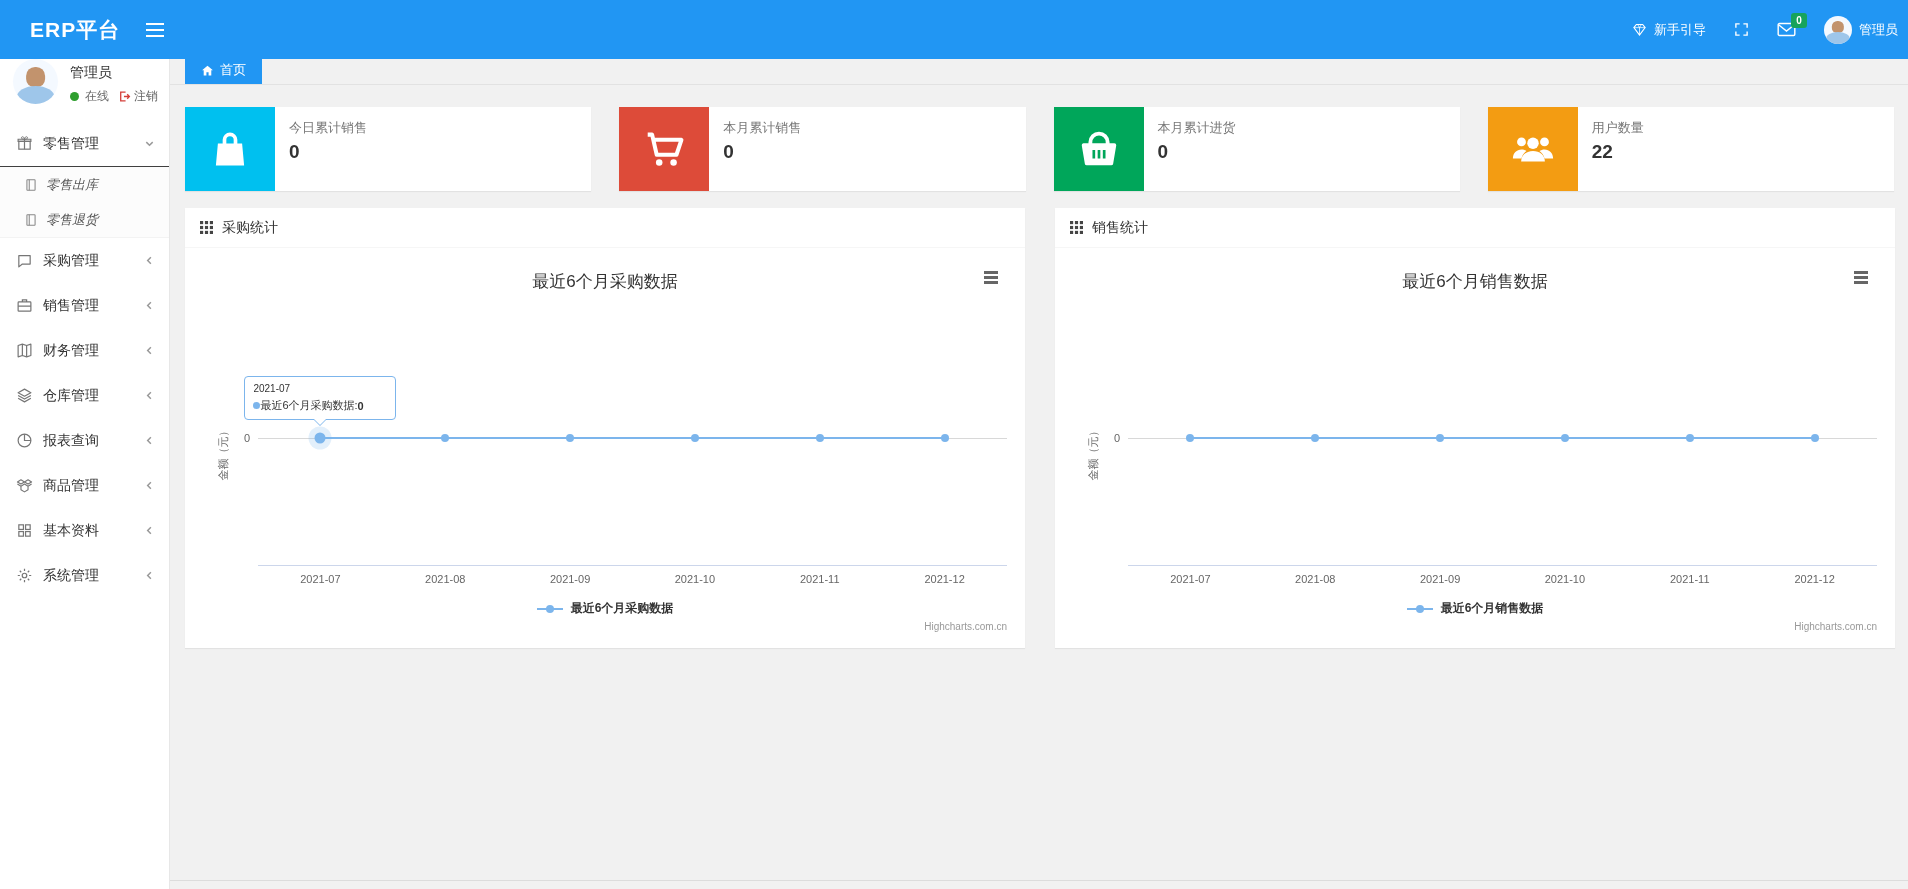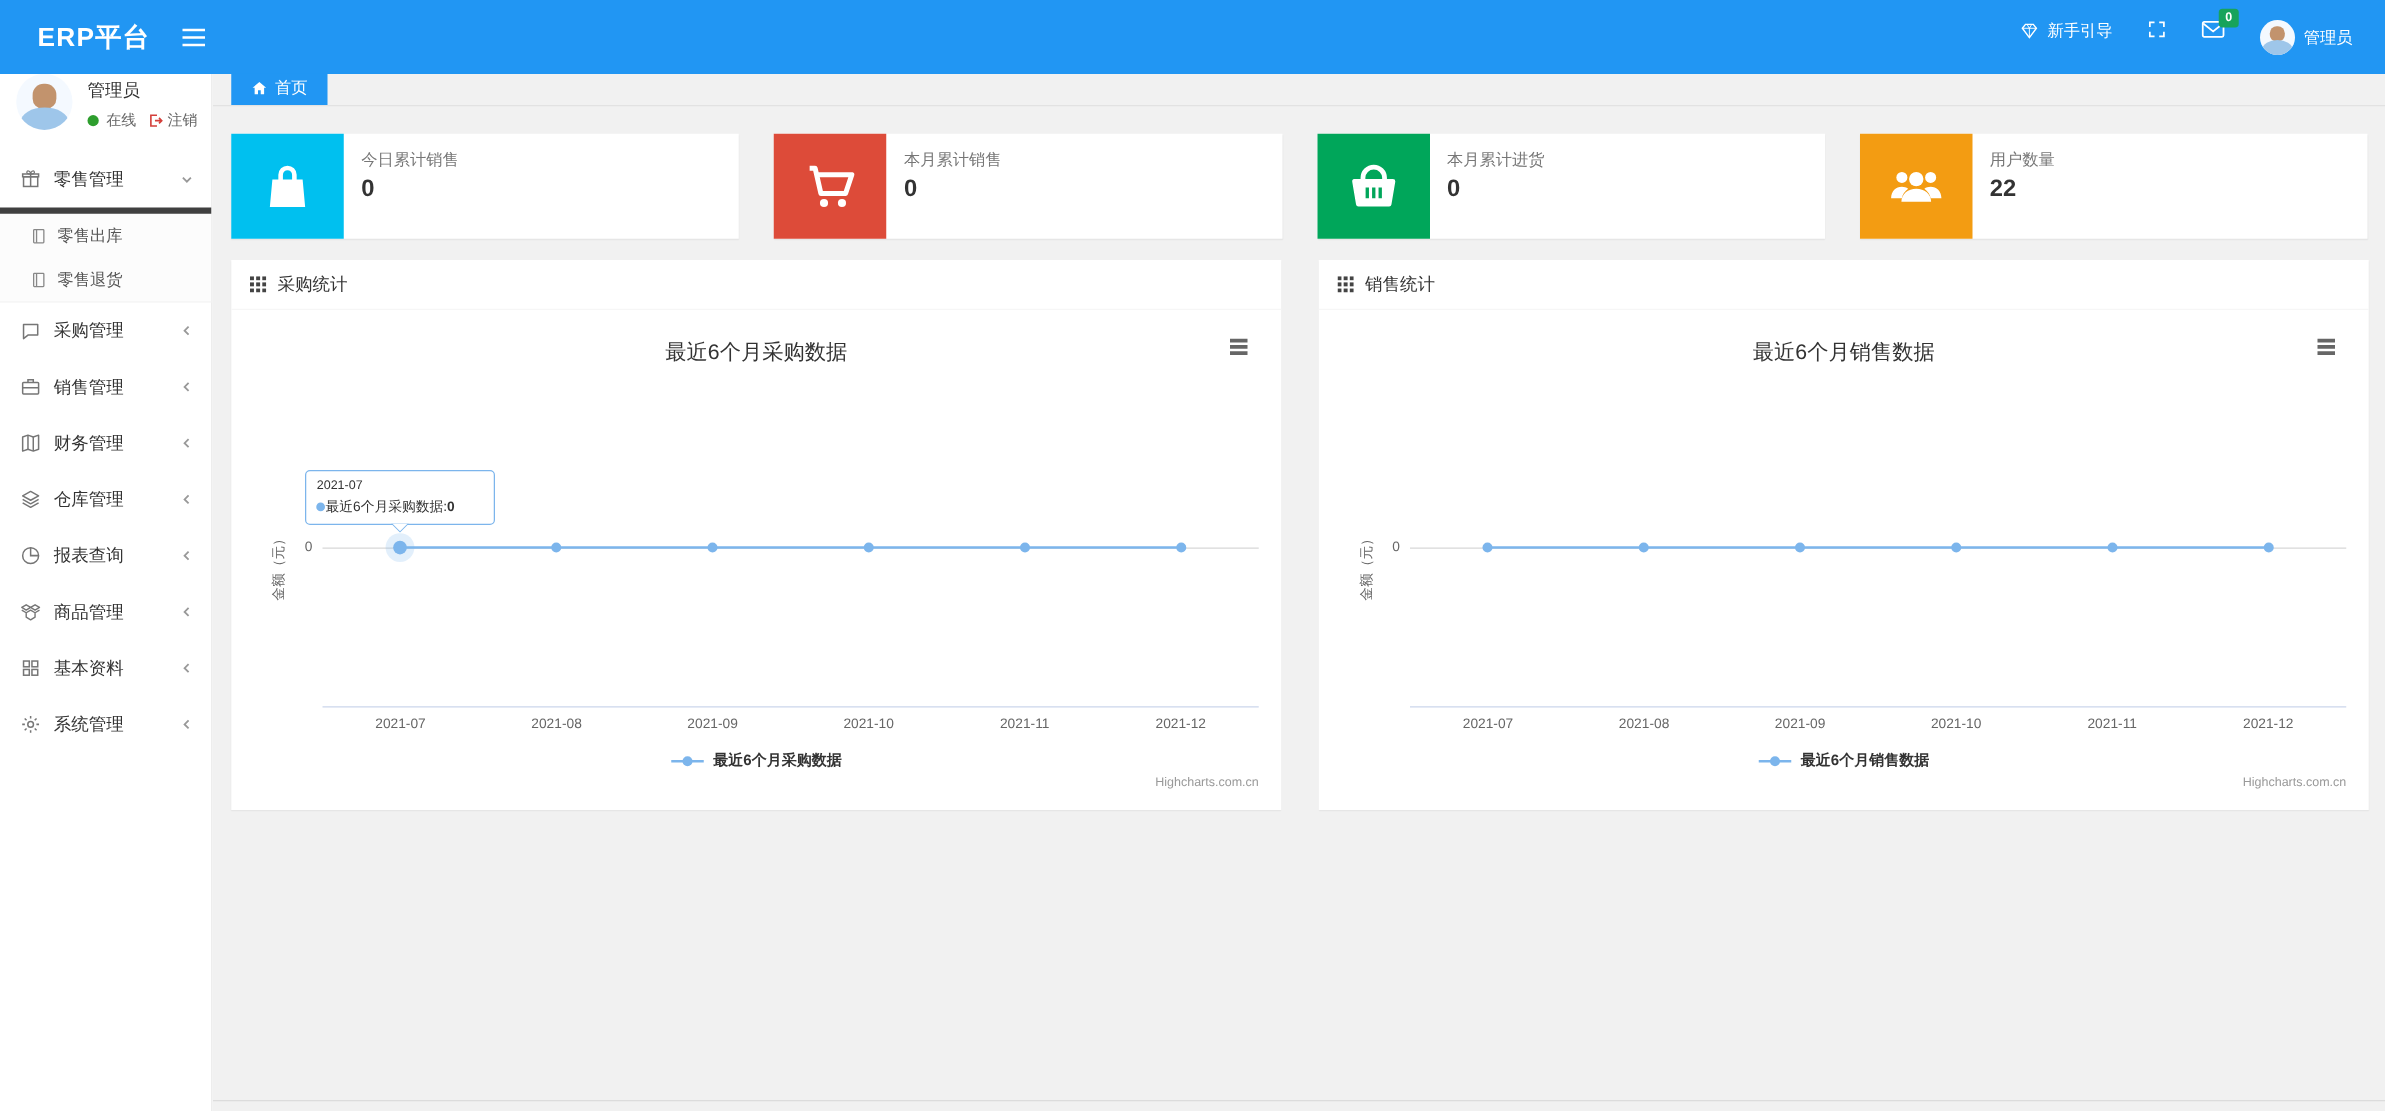--- a/index.html
+++ b/index.html
@@ -5,21 +5,21 @@
   * { margin:0; padding:0; box-sizing:border-box; }
   html,body { width:1908px; height:889px; overflow:hidden;
     font-family:"Liberation Sans","DejaVu Sans",sans-serif; background:#f1f1f1; }
 
   
   .topbar { position:fixed; top:0; left:0; width:1908px; height:59px;
     background:#2196f3; display:flex; align-items:center; color:#fff; z-index:50; }
   .brand { font-size:21px; font-weight:bold; letter-spacing:1px; padding:0 20px 0 30px; }
   .tb-burger { display:flex; flex-direction:column; gap:4px; cursor:pointer; padding:6px; }
   .tb-burger i { display:block; width:18px; height:2px; background:#fff; }
-  .tb-right { margin-left:auto; display:flex; align-items:flex-start; gap:28px; padding-right:26px; font-size:13px; }
+  .tb-right { margin-left:auto; display:flex; align-items:center; gap:28px; padding-right:10px; font-size:13px; }
   .tb-item { display:flex; align-items:center; gap:7px; cursor:pointer; }
   .mail-wrap { position:relative; cursor:pointer; }
   .mail-badge { position:absolute; top:-9px; right:-11px; min-width:16px; height:15px;
     background:#17a35b; color:#fff; font-size:10px; font-weight:bold; border-radius:3px;
     display:flex; align-items:center; justify-content:center; padding:0 3px; }
   .avatar { border-radius:50%; background:#f4f9ff; position:relative; overflow:hidden; flex:none; }
   .avatar .head { position:absolute; left:50%; top:18%; width:44%; height:44%;
     transform:translateX(-50%); background:#c2936d; border-radius:45% 45% 40% 40%; }
   .avatar .body { position:absolute; left:50%; bottom:-12%; width:86%; height:52%;
     transform:translateX(-50%); background:#9ec6ea; border-radius:50% 50% 0 0; }
@@ -33,21 +33,21 @@
   .su-name { font-size:14px; color:#333; margin:5px 0 6px; }
   .su-row { display:flex; align-items:center; gap:4px; font-size:12px; color:#666; }
   .dot { width:9px; height:9px; border-radius:50%; background:#2e9e2e; margin-right:2px; }
   .logout { display:flex; align-items:center; gap:3px; cursor:pointer; color:#666; margin-left:5px; }
   .menu { margin-top:4px; }
   .menu-item { height:45px; display:flex; align-items:center; padding:0 14px 0 16px;
     cursor:pointer; color:#333; font-size:14px; }
   .mi-icon { width:17px; height:17px; margin-right:10px; color:#767676; flex:none; display:flex; }
   .mi-label { flex:1; }
   .mi-arrow { color:#999; display:flex; }
-  .submenu { background:#fcfcfc; border-top:5px solid #404040; border-bottom:1px solid #f3f3f3; }
+  .submenu { background:#fcfcfc; border-top:1px solid #404040; border-bottom:1px solid #f3f3f3;font-style:italic; }
   .submenu-item { height:35px; display:flex; align-items:center; padding-left:24px;
     font-size:13px; color:#555; cursor:pointer; }
   .submenu-item .mi-icon { width:14px; height:14px; margin-right:8px; color:#888; }
 
   
   .content { position:absolute; left:170px; top:45px; right:0; bottom:0; background:#f1f1f1; }
   .tabstrip { height:40px; border-bottom:1px solid #e2e2e2; display:flex; align-items:flex-end; padding-left:15px; }
   .tab-home { height:28px; margin-bottom:0px; background:#2196f3; color:#fff; font-size:13px;
     display:flex; align-items:center; gap:6px; padding:0 16px; border-radius:3px 3px 0 0; cursor:pointer; }
 

